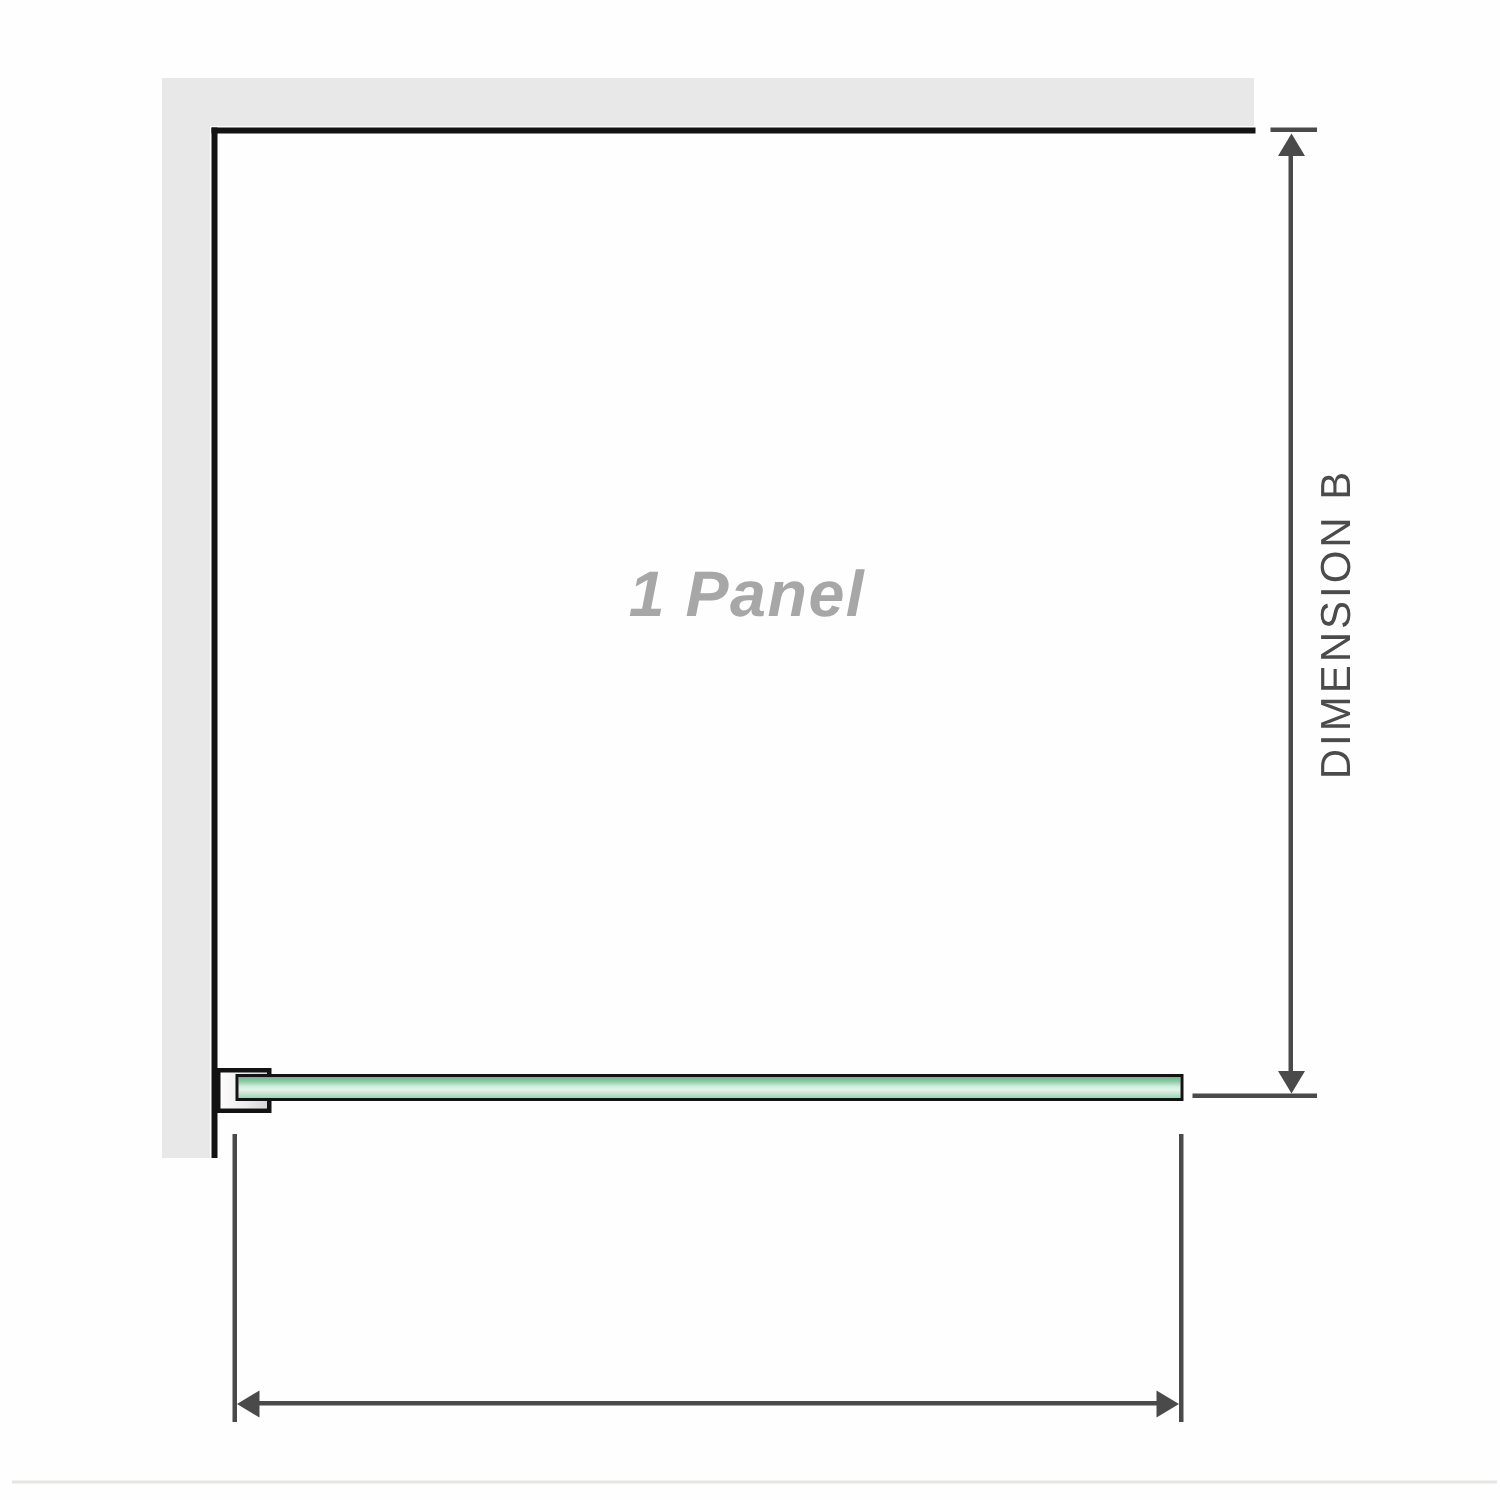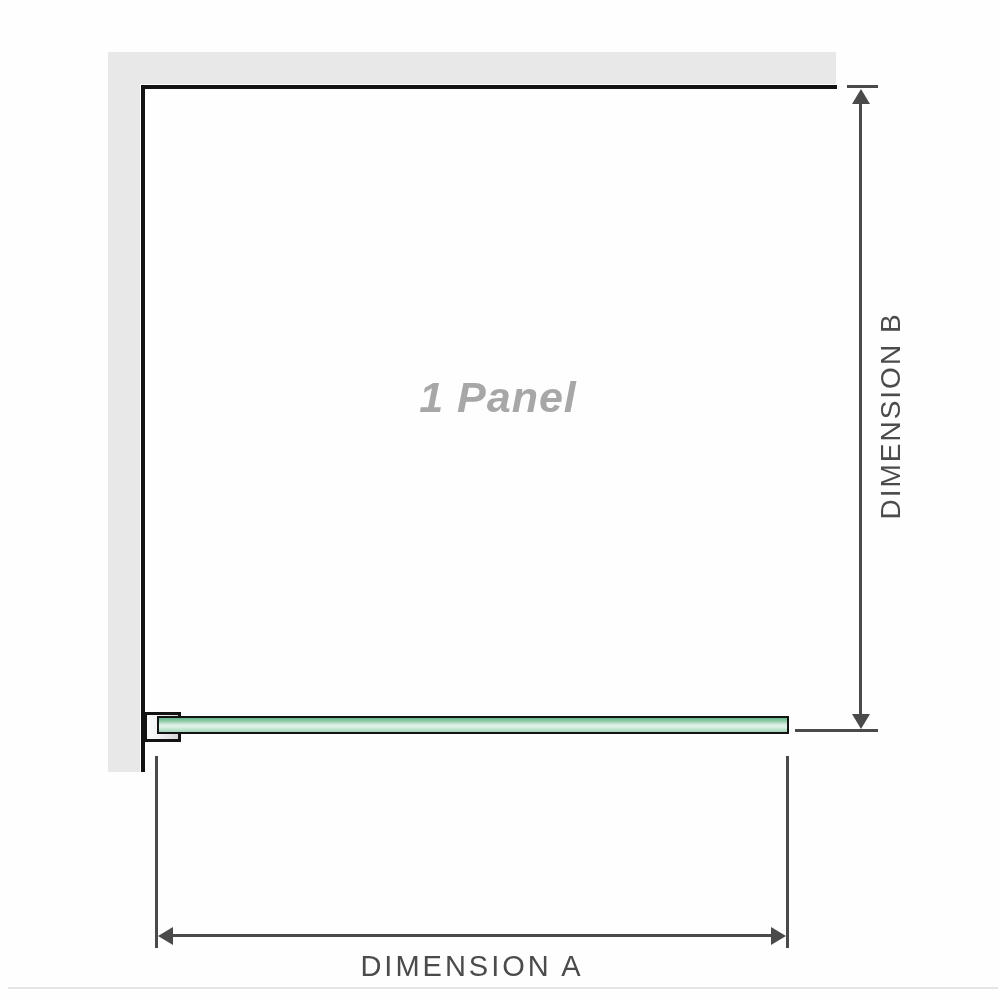--- a/index.html
+++ b/index.html
@@ -142,17 +142,16 @@
   <div class="abs dim dimb-line"></div>
   <div class="abs arrow dimb-arrow-down"></div>
   <div class="abs dim dimb-tick-bottom"></div>
   <div class="abs dimb-label">DIMENSION B</div>
 
   <div class="abs dim dima-ext-left"></div>
   <div class="abs dim dima-ext-right"></div>
   <div class="abs arrow dima-arrow-left"></div>
   <div class="abs dim dima-line"></div>
   <div class="abs arrow dima-arrow-right"></div>
-  <div class="abs dima-label">DIMENSION A</div>
 
   <div class="abs baseline-rule"></div>
 
 </div>
 
 </body></html>

